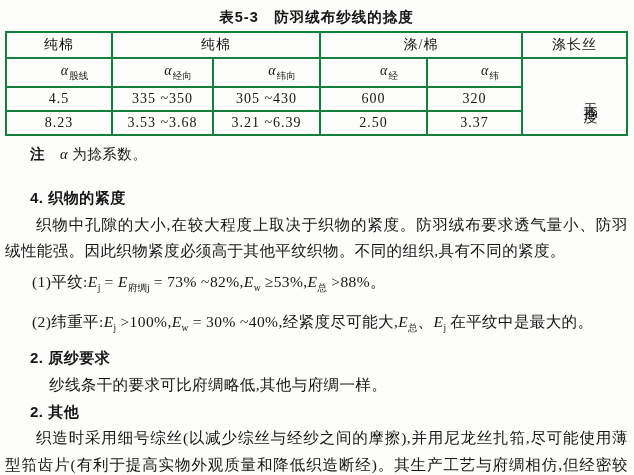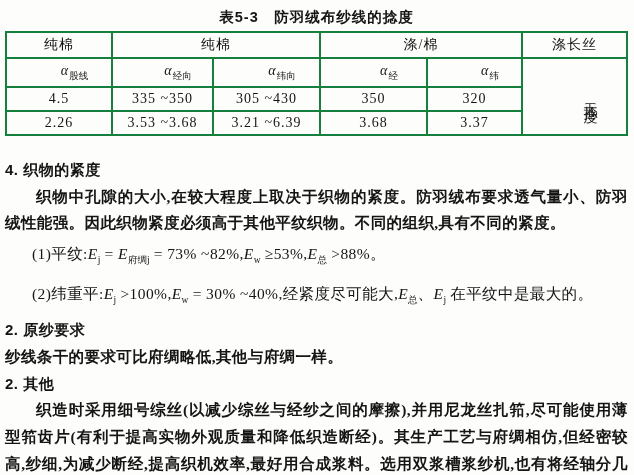--- a/index.html
+++ b/index.html
@@ -54,32 +54,32 @@
     margin:9px 0 0 25px;
     font-size:14.5px;
     letter-spacing:0.5px;
   }
   .content { margin-top:21px; }
   .sec-heading {
     font-family:"Liberation Sans","DejaVu Sans",sans-serif;
     font-weight:700;
     font-size:15px;
     line-height:26.5px;
+    margin-left:25px;
     letter-spacing:0.5px;
   }
   .para {
     font-size:15.5px;
     line-height:26.8px;
     text-align:justify;
     text-indent:2em;
     letter-spacing:0.4px;
     margin:0;
-    font-weight:bold;
   }
-  .para.no-indent { text-indent:0; }
+  .para.no-indent { text-indent:0;margin-left:44px; }
   .formula-line {
     font-size:15.5px;
     line-height:33px;
     margin-left:27px;
     letter-spacing:0.4px;
   }
   .sg-var { font-style:italic; font-family:"Liberation Serif","DejaVu Serif",serif; }
   .sg-b   { font-weight:700; }
   sub.sg-sub { font-size:9.5px; font-style:normal; letter-spacing:0; }
   .sg-t { font-style:normal; }
@@ -114,33 +114,34 @@
         <td><span class="sg-var">α</span><sub class="sg-sub">经</sub></td>
         <td><span class="sg-var">α</span><sub class="sg-sub">纬</sub></td>
         <td rowspan="3" class="notwist-cell">
           <span class="vtext">无捻度</span>
         </td>
       </tr>
       <tr class="dr">
         <td>4.5</td>
         <td>335 ~350</td>
         <td>305 ~430</td>
-        <td>350</td>
+        <td>600</td>
         <td>320</td>
       </tr>
       <tr class="dr">
-        <td>2.26</td>
+        <td>8.23</td>
         <td>3.53 ~3.68</td>
         <td>3.21 ~6.39</td>
-        <td>3.68</td>
+        <td>2.50</td>
         <td>3.37</td>
       </tr>
     </tbody>
   </table>
 
+  <div class="note-line"><span class="sg-b">注</span><span class="sg-t">　</span><span class="sg-var">α</span><span class="sg-t"> 为捻系数。</span></div>
 
   <div class="content">
     <div class="sec-heading">4. 织物的紧度</div>
     <p class="para">织物中孔隙的大小,在较大程度上取决于织物的紧度。防羽绒布要求透气量小、防羽绒性能强。因此织物紧度必须高于其他平纹织物。不同的组织,具有不同的紧度。</p>
     <div class="formula-line"><span class="sg-t">(1)平纹:</span><span class="sg-var">E</span><sub class="sg-sub">j</sub><span class="sg-t"> = </span><span class="sg-var">E</span><sub class="sg-sub">府绸j</sub><span class="sg-t"> = 73% ~82%,</span><span class="sg-var">E</span><sub class="sg-sub">w</sub><span class="sg-t"> ≥53%,</span><span class="sg-var">E</span><sub class="sg-sub">总</sub><span class="sg-t"> &gt;88%。</span></div>
     <div class="formula-line"><span class="sg-t">(2)纬重平:</span><span class="sg-var">E</span><sub class="sg-sub">j</sub><span class="sg-t"> &gt;100%,</span><span class="sg-var">E</span><sub class="sg-sub">w</sub><span class="sg-t"> = 30% ~40%,经紧度尽可能大,</span><span class="sg-var">E</span><sub class="sg-sub">总</sub><span class="sg-t">、</span><span class="sg-var">E</span><sub class="sg-sub">j</sub><span class="sg-t"> 在平纹中是最大的。</span></div>
     <div class="sec-heading">2. 原纱要求</div>
     <p class="para no-indent">纱线条干的要求可比府绸略低,其他与府绸一样。</p>
     <div class="sec-heading">2. 其他</div>
     <p class="para">织造时采用细号综丝(以减少综丝与经纱之间的摩擦),并用尼龙丝扎筘,尽可能使用薄型筘齿片(有利于提高实物外观质量和降低织造断经)。其生产工艺与府绸相仿,但经密较高,纱细,为减少断经,提高织机效率,最好用合成浆料。选用双浆槽浆纱机,也有将经轴分几批上浆后,再经并轴机并成织物。</p>

